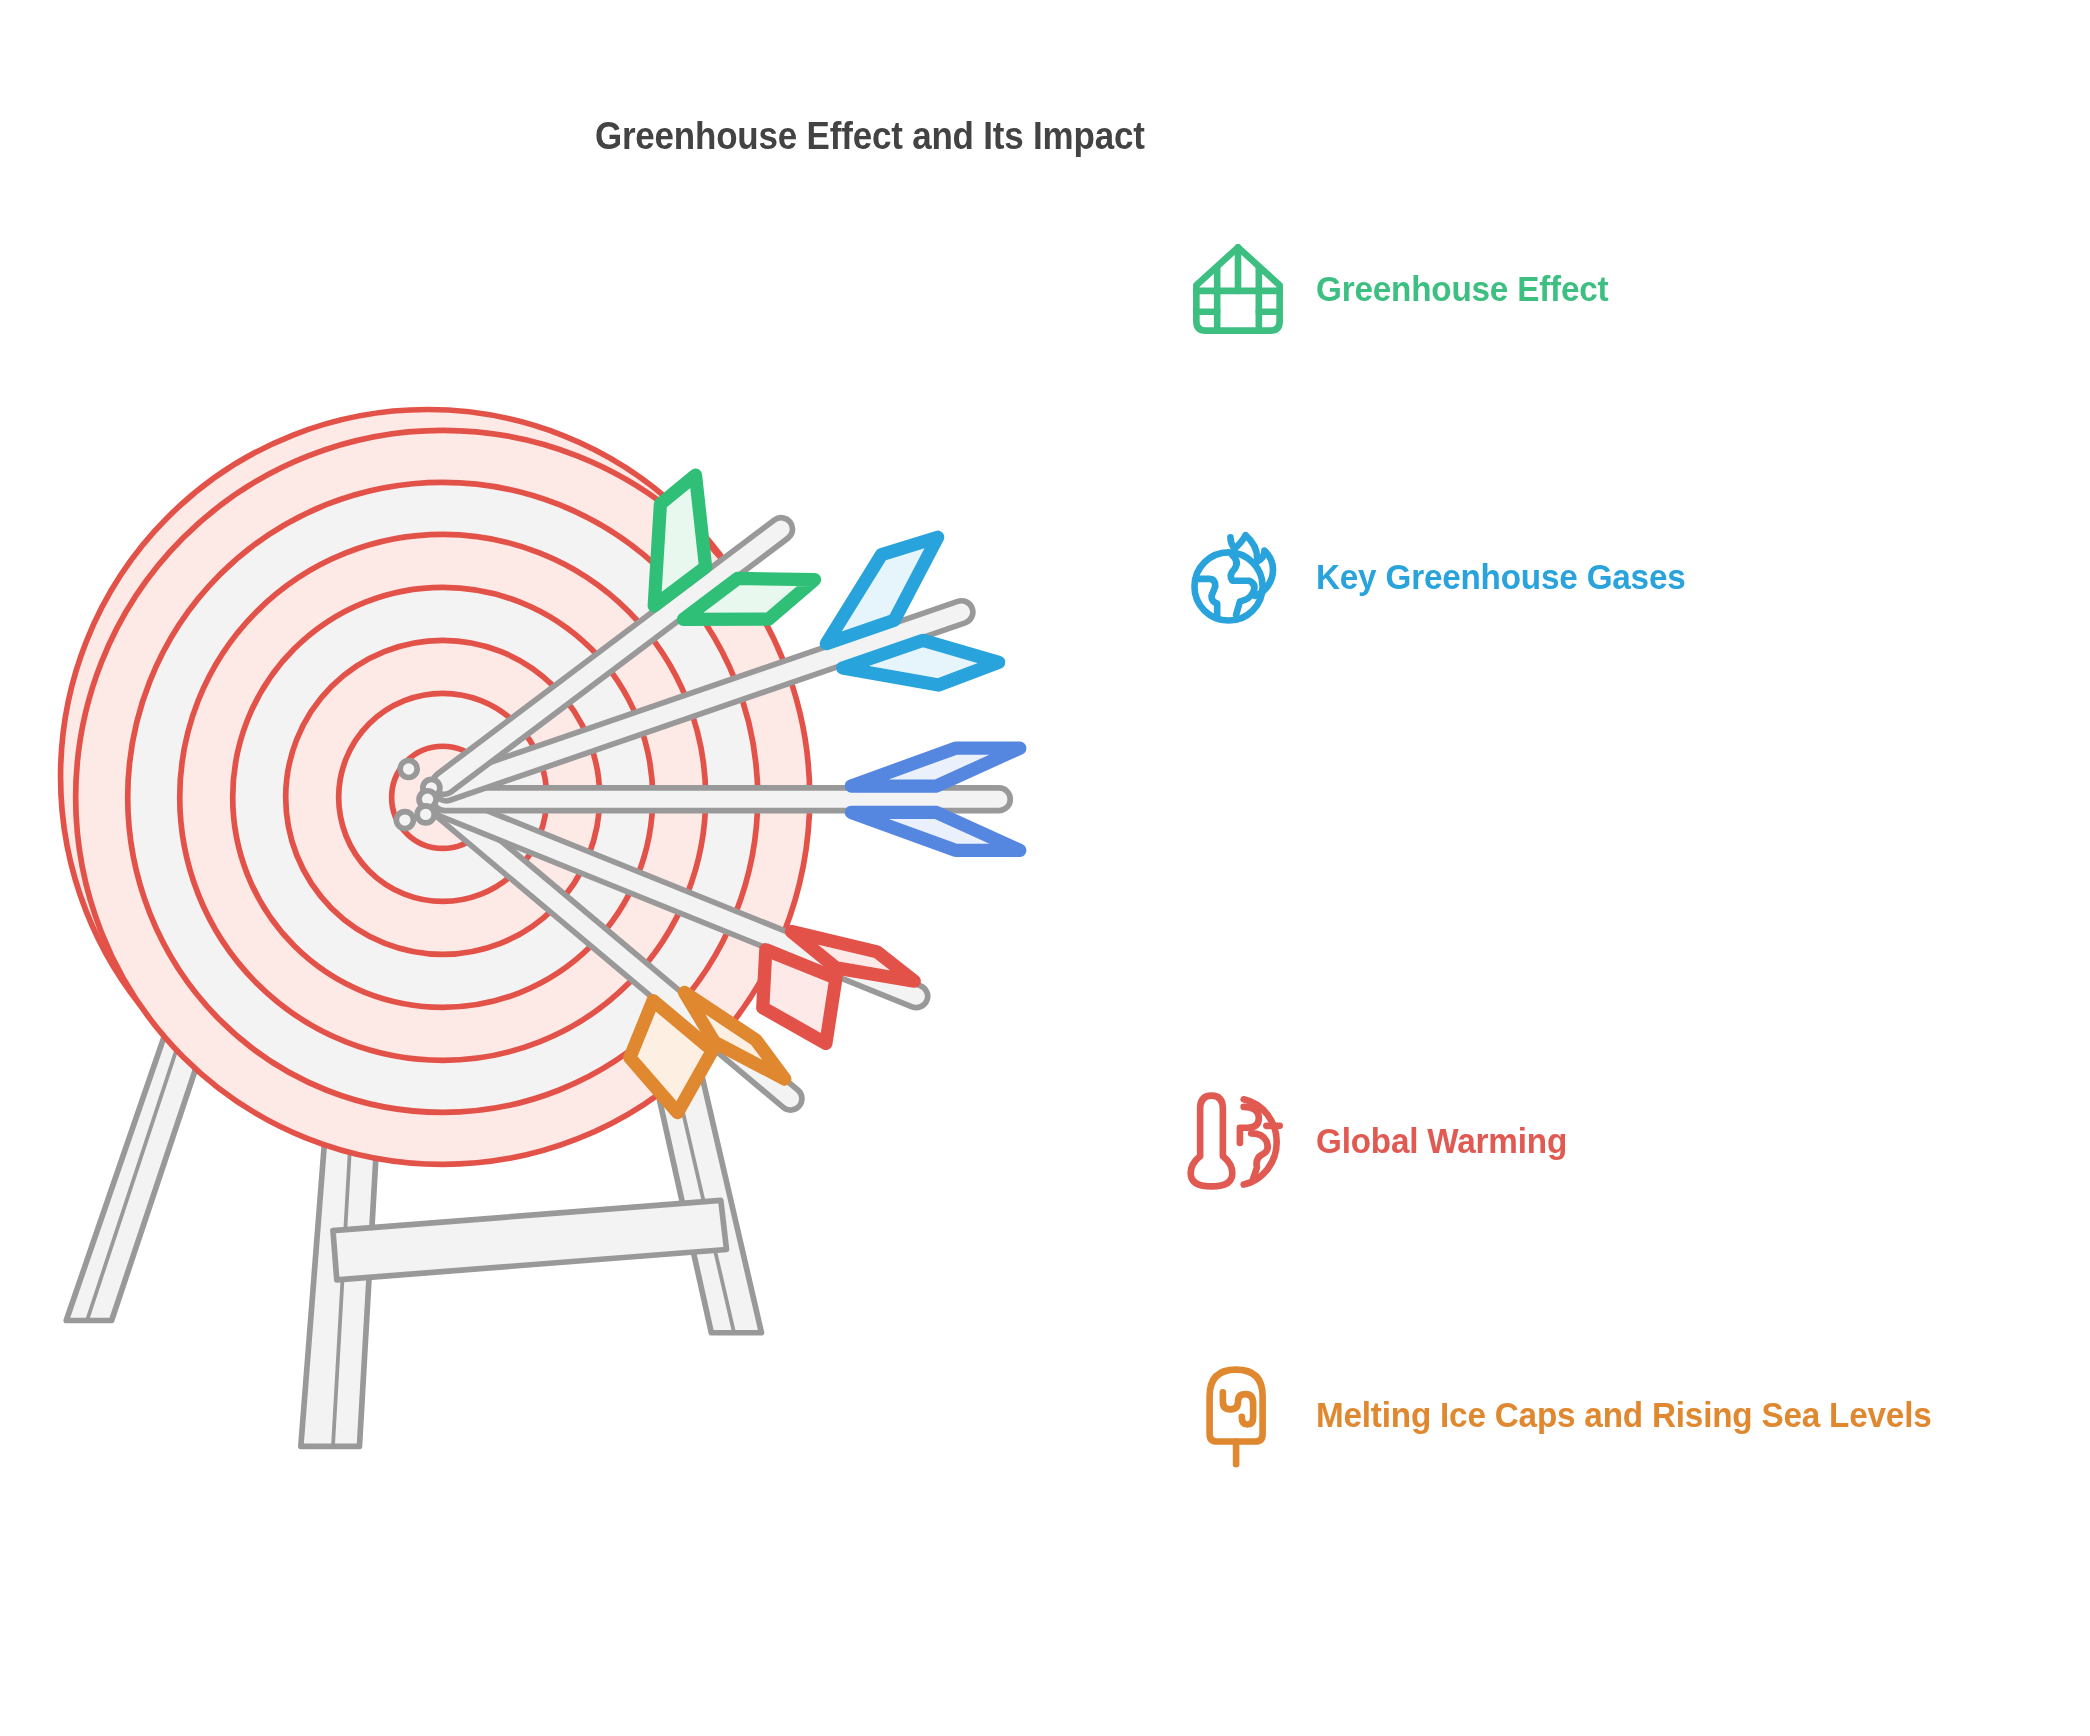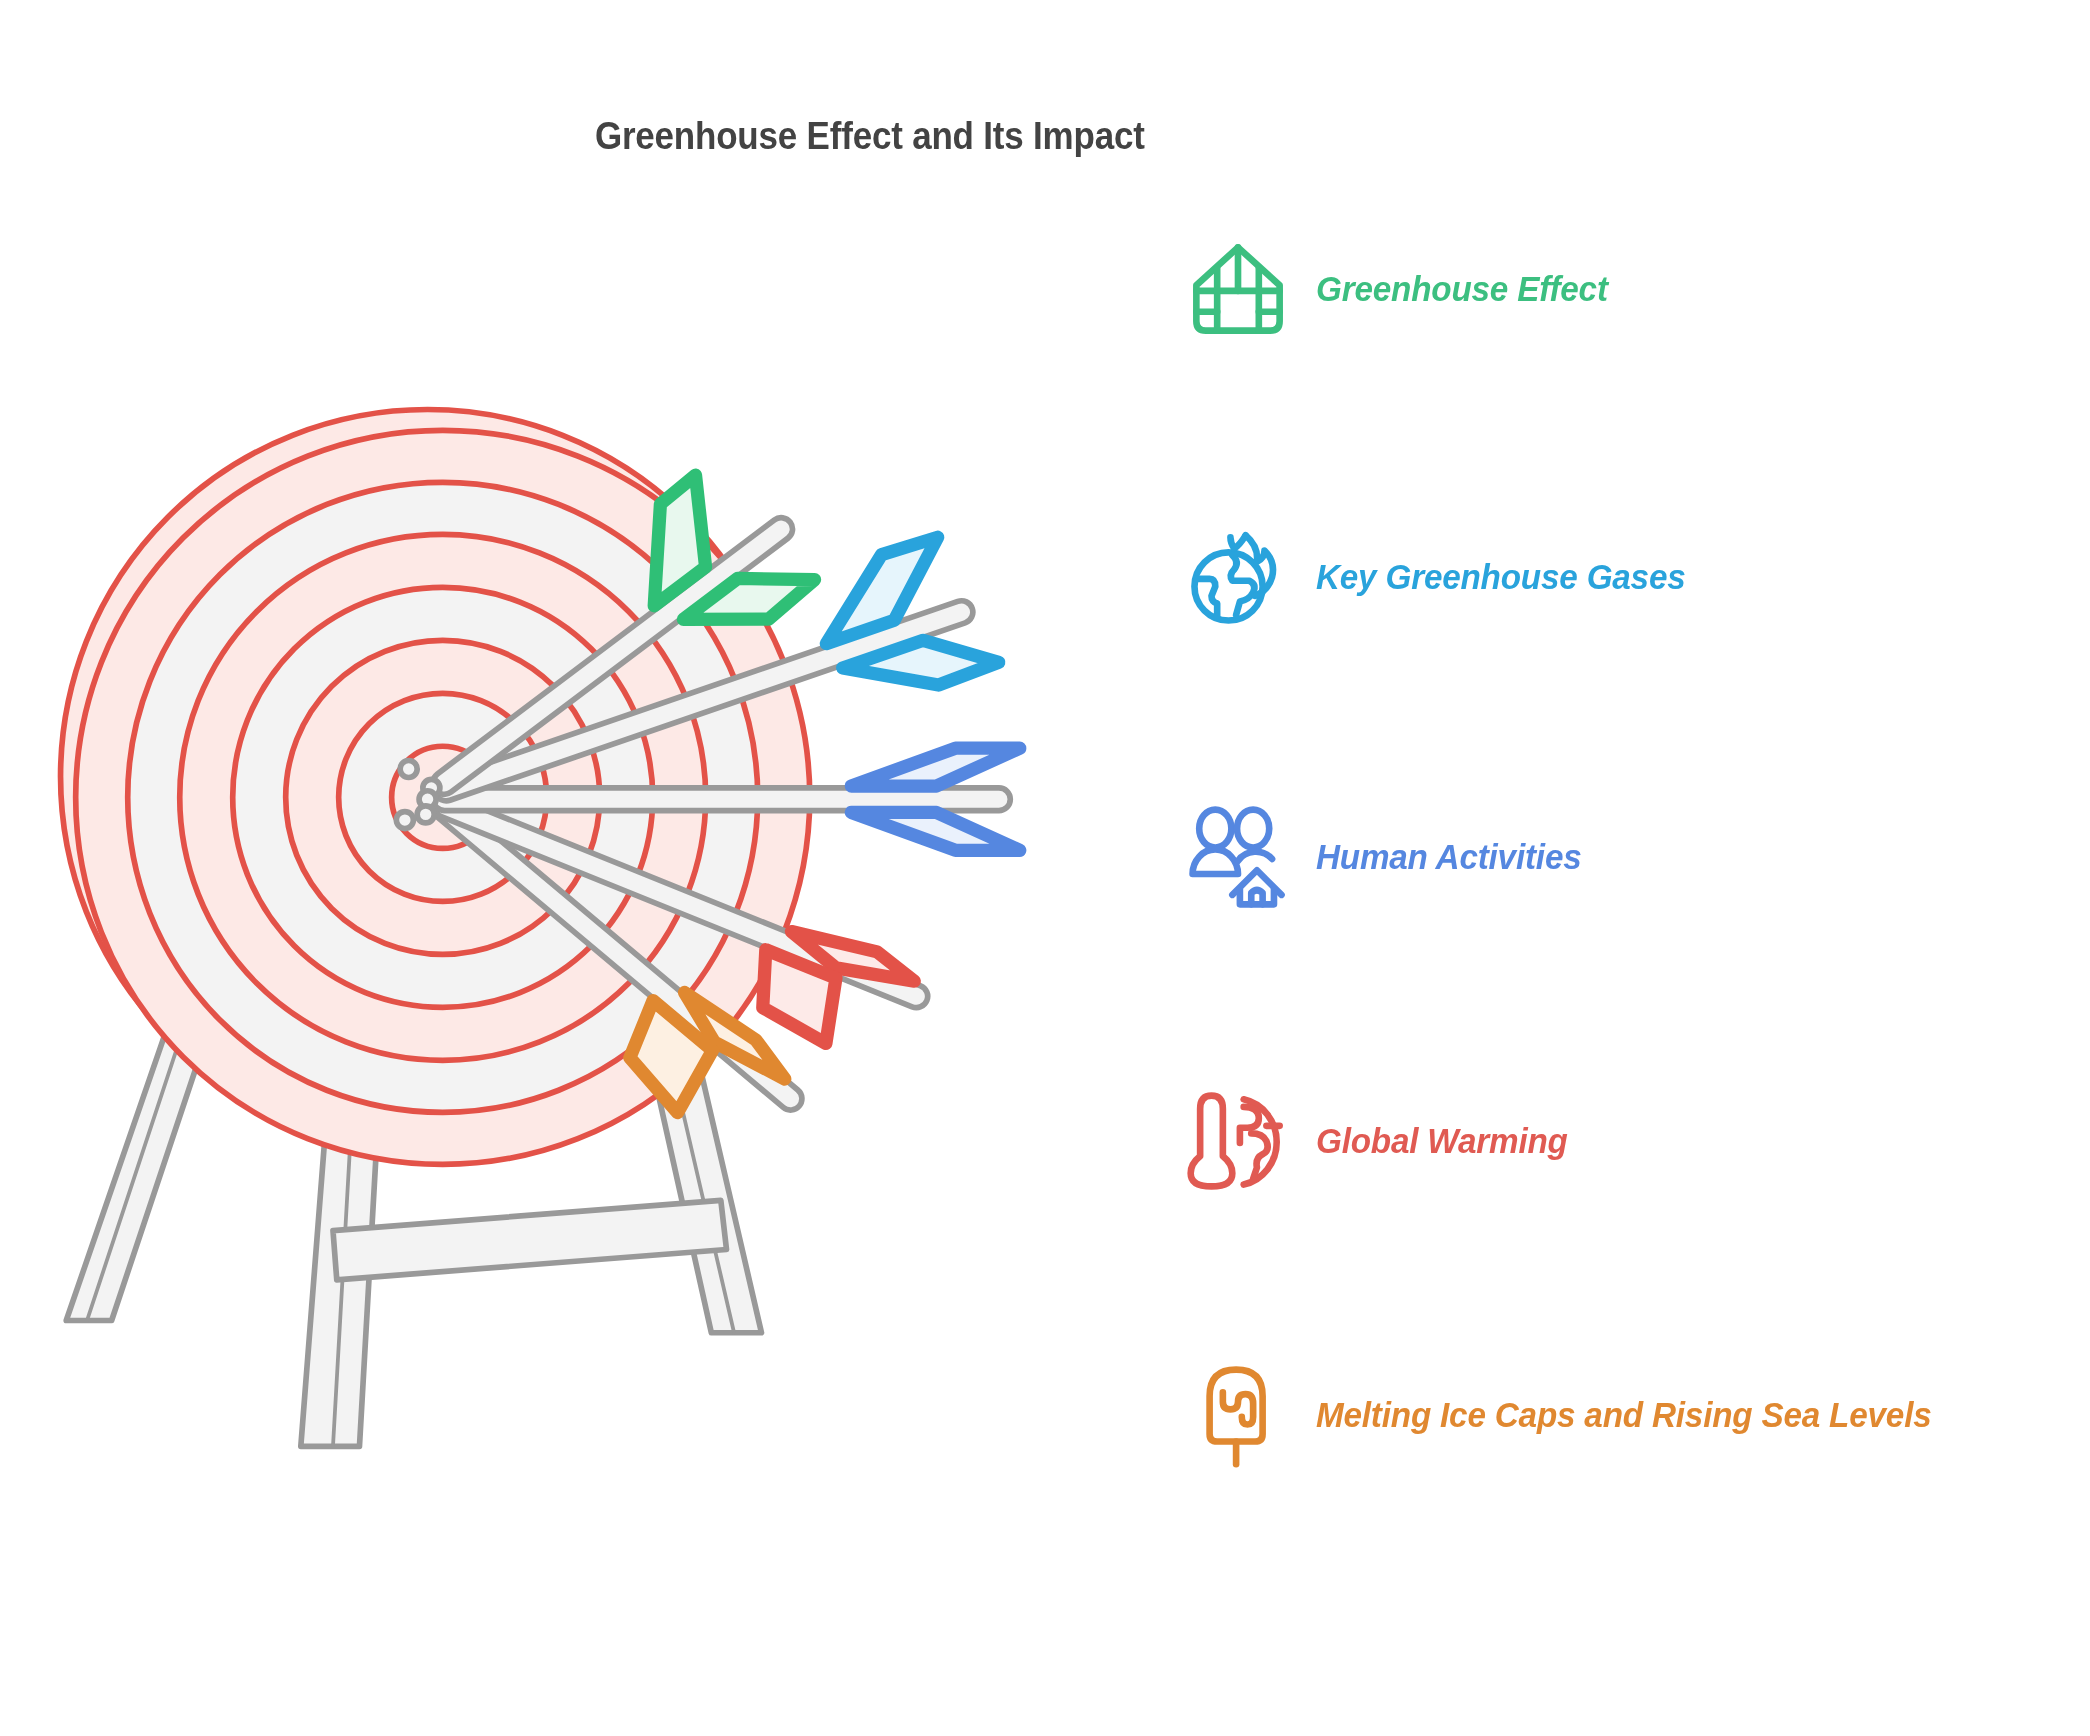--- a/index.html
+++ b/index.html
@@ -58,21 +58,20 @@
     top: 218px;
     width: 890px;
     height: 1353px;
   }
   .legend-item {
     position: absolute;
     left: 0;
     display: flex;
     align-items: center;
     height: 142px;
-    font-style: italic;
   }
   .legend-icon {
     width: 114px;
     min-width: 114px;
     height: 114px;
     display: flex;
     align-items: center;
     justify-content: center;
   }
   .legend-icon svg { display: block; }
@@ -195,34 +194,20 @@
           <circle cx="46" cy="66" r="36"></circle>
           <path d="M 12 58 L 26 58 Q 32 58 32 66 L 28 76 Q 28 82 34 84 L 34 98"></path>
           <path d="M 50 33 Q 58 40 52 48 Q 46 54 50 60 L 68 60 Q 76 64 72 72 Q 68 80 58 82 L 54 96"></path>
           <path d="M 64 12 Q 78 24 76 40 Q 84 36 84 28 Q 96 40 92 56 Q 88 70 74 76"></path>
           <path d="M 64 12 Q 58 22 52 26 Q 48 20 48 14"></path>
         </svg>
       </span>
       <span class="legend-label" style="color:#29a3dc">Key Greenhouse Gases</span>
     </div>
 
-    <div class="legend-item" id="legend-item-2">
-      <span class="legend-icon">
-        <svg width="106" height="106" viewBox="0 0 112 112" fill="none" stroke="#5587e0" stroke-width="7" stroke-linecap="round" stroke-linejoin="round">
-          <ellipse cx="32" cy="26" rx="17" ry="20"></ellipse>
-          <ellipse cx="72" cy="26" rx="17" ry="20"></ellipse>
-          <path d="M 8 74 A 24 26 0 0 1 56 74 Z"></path>
-          <path d="M 56 60 A 22 20 0 0 1 92 58"></path>
-          <path d="M 50 96 L 76 70 L 102 96"></path>
-          <path d="M 58 90 L 58 106 L 94 106 L 94 90"></path>
-          <path d="M 70 106 L 70 94 Q 76 88 82 94 L 82 106"></path>
-        </svg>
-      </span>
-      <span class="legend-label" style="color:#5587e0">Human Activities</span>
-    </div>
 
     <div class="legend-item" id="legend-item-3">
       <span class="legend-icon">
         <svg width="106" height="106" viewBox="0 0 112 112" fill="none" stroke="#e05a52" stroke-width="7" stroke-linecap="round" stroke-linejoin="round">
           <path d="M 16 22 Q 16 8 28 8 Q 40 8 40 22 L 40 72 Q 50 80 50 90 Q 50 104 28 104 Q 6 104 6 90 Q 6 80 16 72 Z"></path>
           <path d="M 62 12 A 44 46 0 0 1 62 102"></path>
           <path d="M 62 20 Q 78 20 78 32 Q 78 42 66 42 L 58 42 L 58 58"></path>
           <path d="M 70 48 Q 82 48 86 56 Q 90 66 82 70 Q 74 74 76 84 L 72 96"></path>
           <path d="M 86 40 L 100 40"></path>
         </svg>

